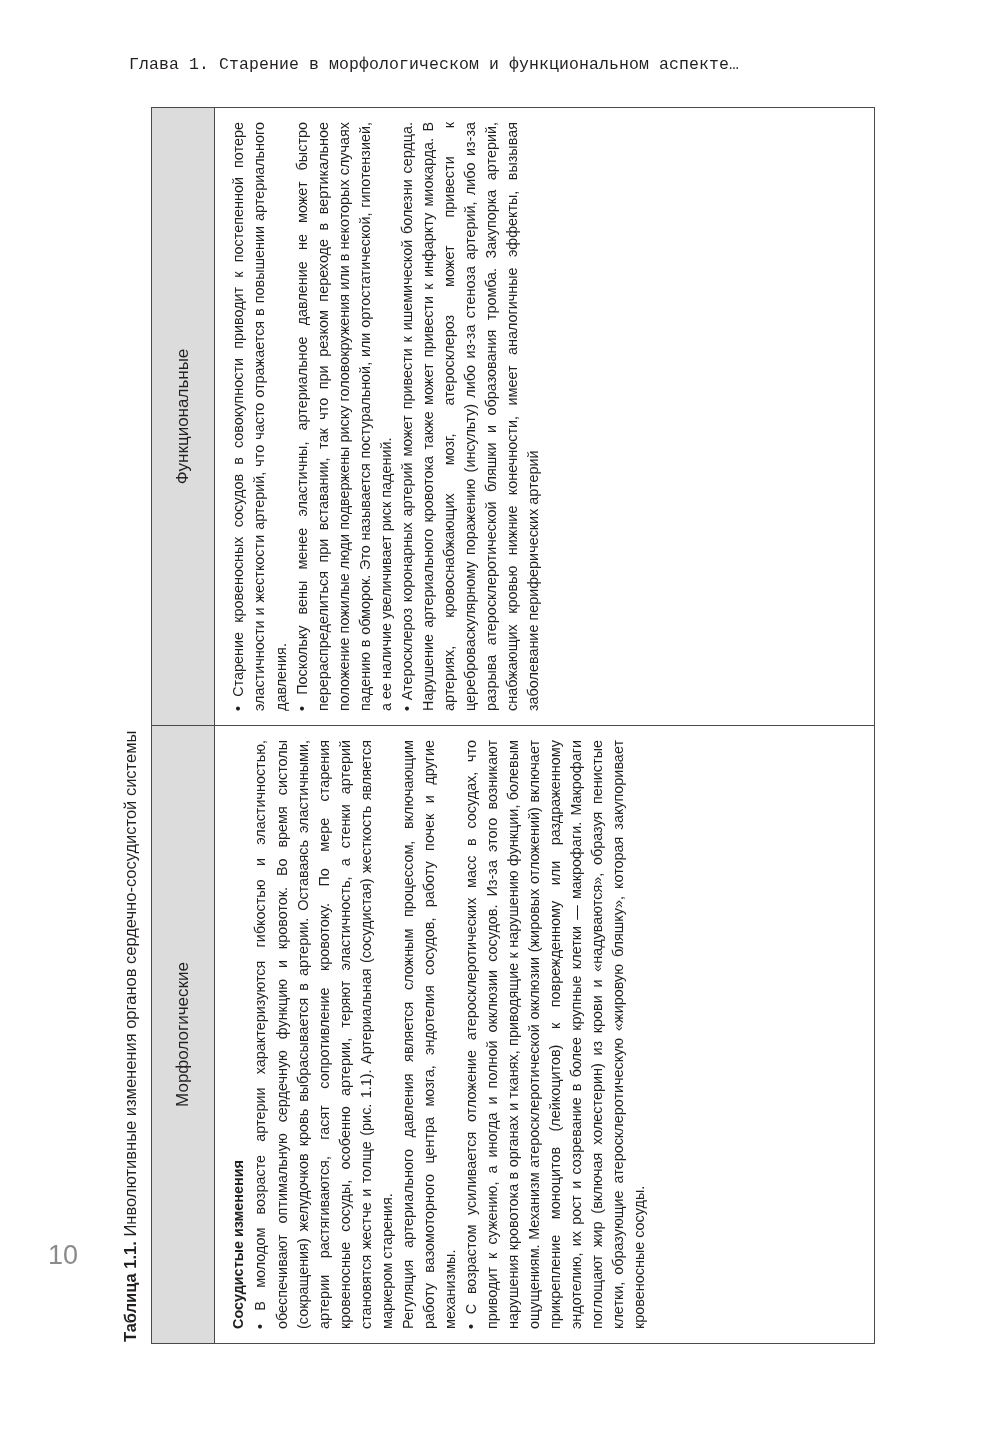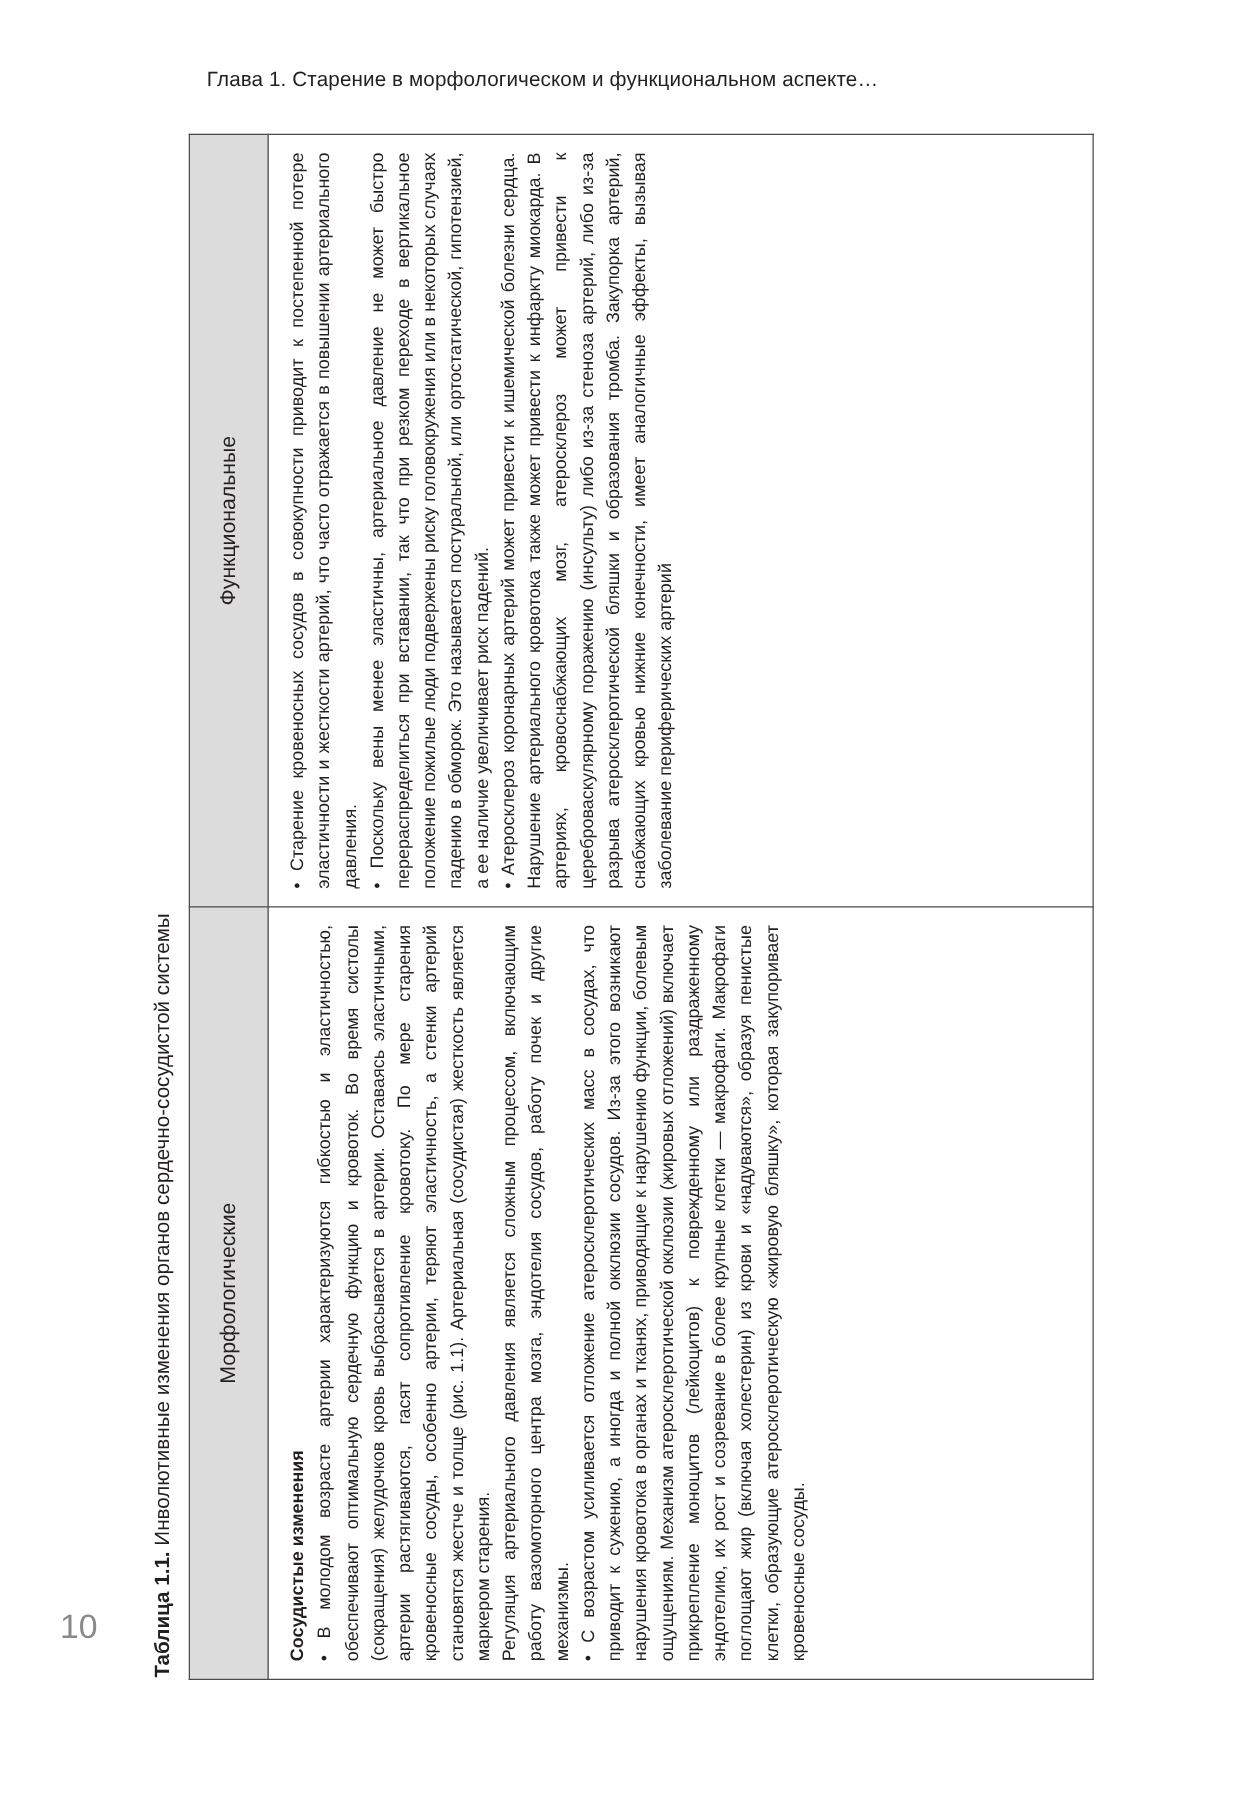--- a/index.html
+++ b/index.html
@@ -19,27 +19,28 @@
   
   .running-head {
     position: absolute;
     top: 55px;
     left: 0;
     width: 868px;
     text-align: center;
     font-size: 16.5px;
     color: #231f20;
     letter-spacing: 0.1px;
+    font-family: Liberation Mono, monospace;
   }
 
   
   .page-number {
     position: absolute;
     left: 48px;
-    top: 1286px;
+    top: 1240px;
     font-size: 27px;
     color: #8a8a8a;
     font-weight: 400;
   }
 
   
   .rotated-wrap {
     position: absolute;
     left: 0;
     top: 0;

